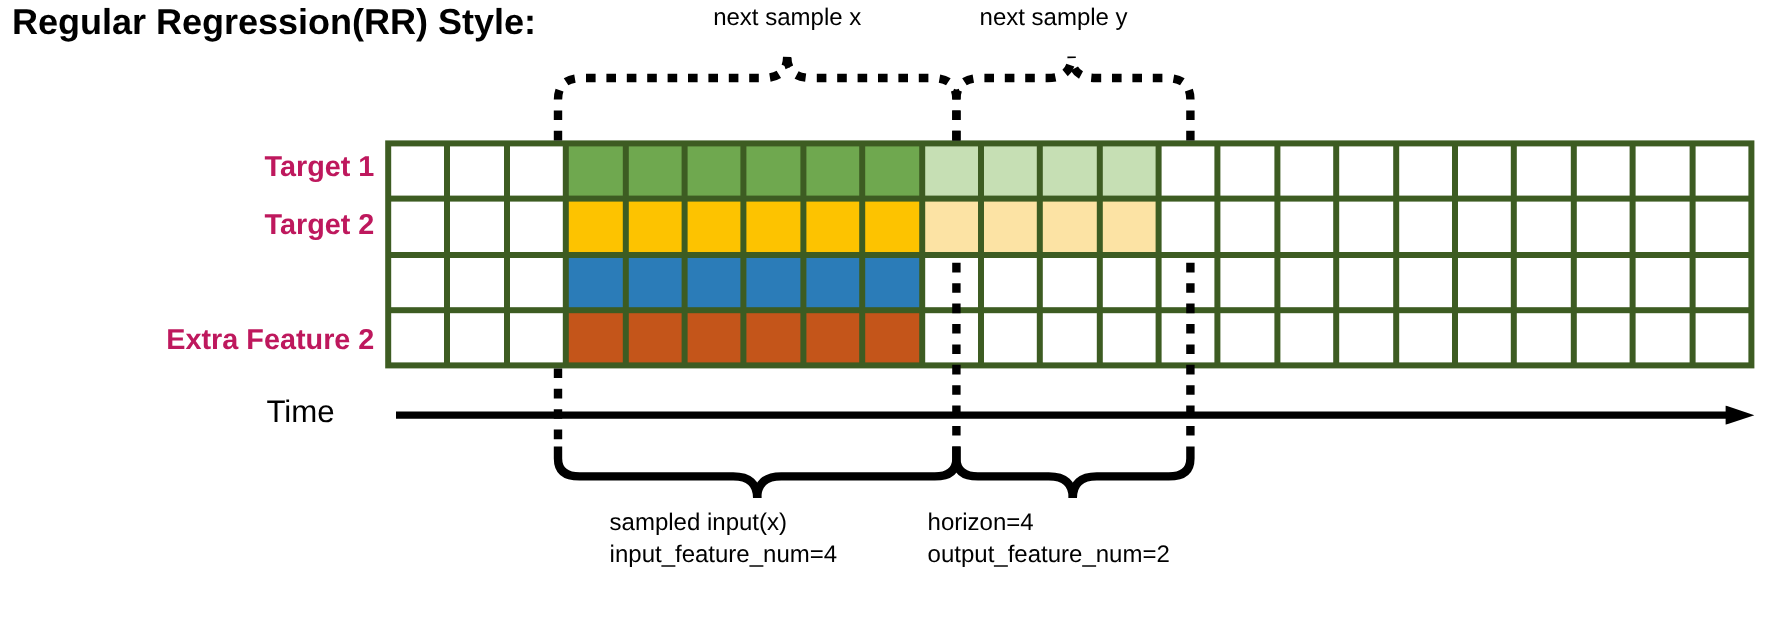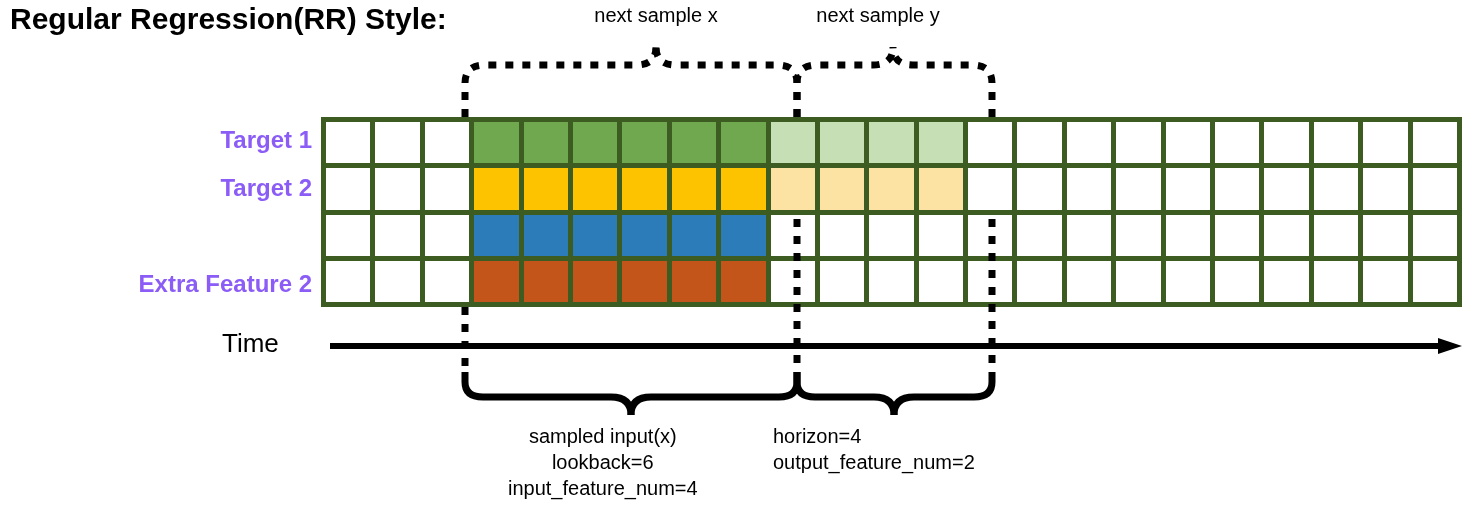--- a/index.html
+++ b/index.html
@@ -43,21 +43,21 @@
   }
   #label-next-x { left: 531px; top: 4px; width: 250px; }
   #label-next-y { left: 768px; top: 4px; width: 220px; }
 
   
   .row-label {
     position: absolute;
     right: 1164px;          
     font-size: 24px;
     font-weight: bold;
-    color: #8b5cf6;
+    color: #be185d;
     white-space: nowrap;
     text-align: right;
   }
   #rl0 { top: 126px; }
   #rl1 { top: 174px; }
   #rl2 { top: 222px; }
   #rl3 { top: 270px; }
 
   
   #grid {
@@ -110,21 +110,21 @@
   }
 
   
   .caption {
     position: absolute;
     font-size: 20px;
     color: #000000;
     line-height: 26px;
     white-space: nowrap;
   }
-  #cap-x { left: 508px; top: 423px; text-align: center; }
+  #cap-x { left: 508px; top: 423px; }
   #cap-y { left: 773px; top: 423px; }
   .caption div { white-space: nowrap; }
 </style>
 </head>
 <body>
 
 <div id="stage">
 
   <div id="title">Regular Regression(RR) Style:</div>
 
@@ -261,21 +261,20 @@
     </g>
 
     <g stroke="#000000" stroke-width="7" fill="none" stroke-linecap="butt">
       <path d="M 797,372 L 797,382 Q 797,397 815,397 L 874,397 Q 894,397 894,415"></path>
       <path d="M 992,372 L 992,382 Q 992,397 974,397 L 914,397 Q 894,397 894,415"></path>
     </g>
   </svg>
 
   <div class="caption" id="cap-x">
     <div>sampled input(x)</div>
-    <div>lookback=6</div>
     <div>input_feature_num=4</div>
   </div>
 
   <div class="caption" id="cap-y">
     <div>horizon=4</div>
     <div>output_feature_num=2</div>
   </div>
 
 </div>
 

